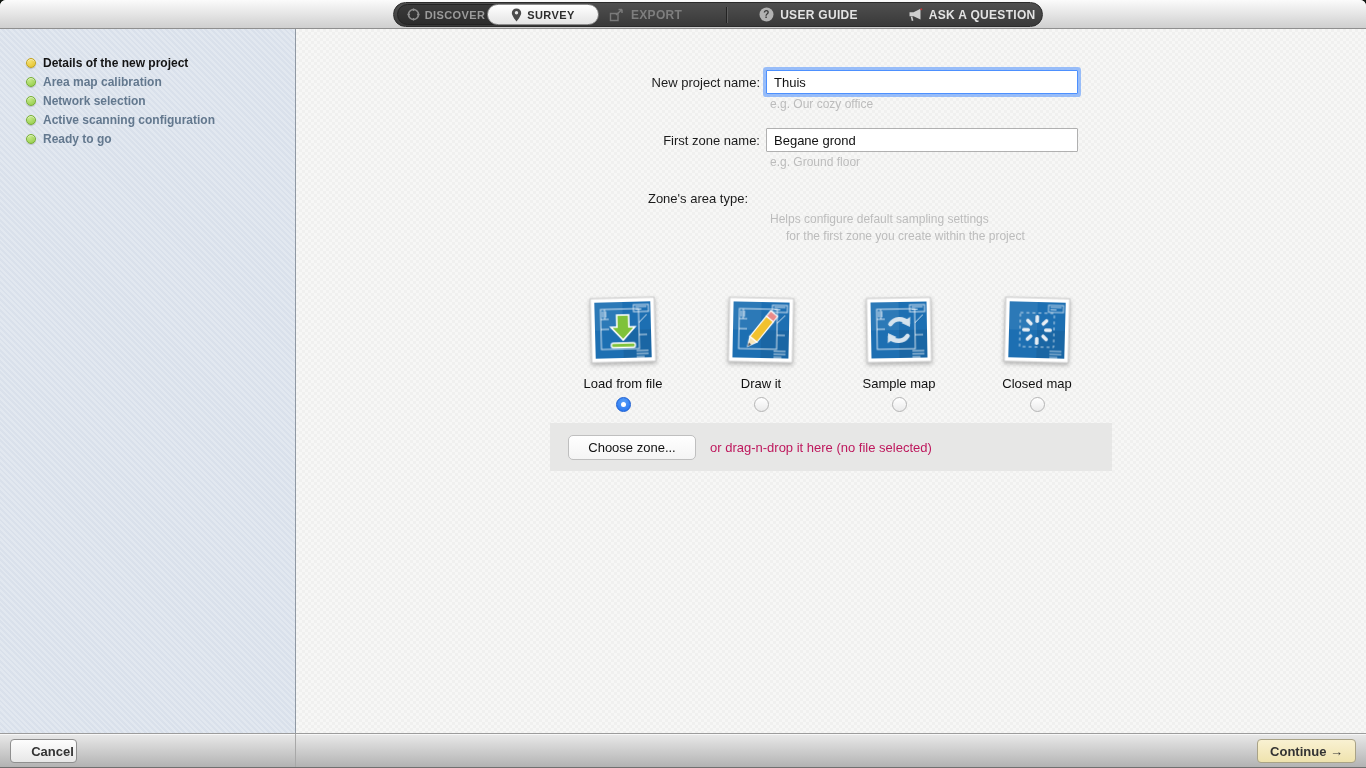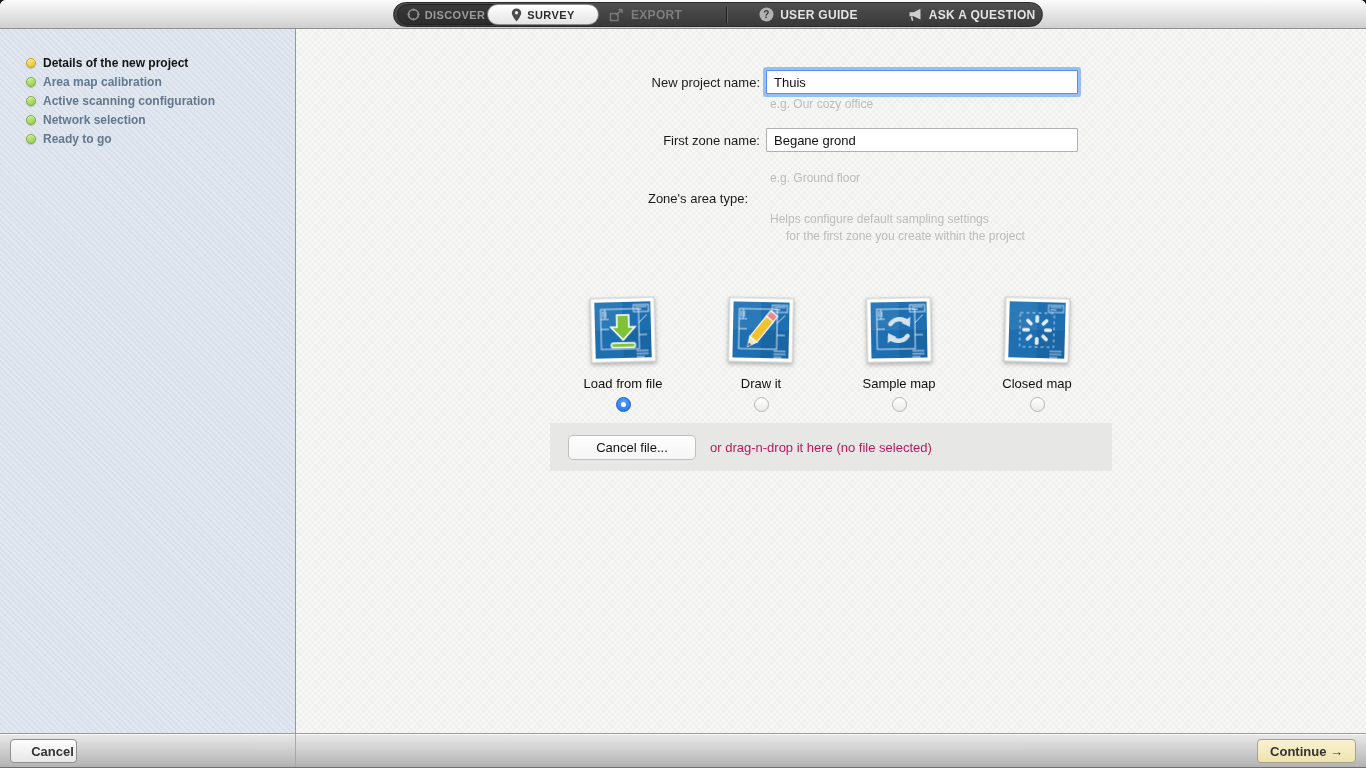--- a/index.html
+++ b/index.html
@@ -189,42 +189,42 @@
       <div class="step active">
         <span class="bullet yellow"></span>
         <span>Details of the new project</span>
       </div>
       <div class="step">
         <span class="bullet green"></span>
         <span>Area map calibration</span>
       </div>
       <div class="step">
         <span class="bullet green"></span>
-        <span>Active scanning configuration</span>
+        <span>Network selection</span>
       </div>
       <div class="step">
         <span class="bullet green"></span>
-        <span>Network selection</span>
+        <span>Active scanning configuration</span>
       </div>
       <div class="step">
         <span class="bullet green"></span>
         <span>Ready to go</span>
       </div>
     </div>
   </div>
 
   <div class="main">
 
     <div class="flabel" style="left:224px;top:46px;">New project name:</div>
     <input class="tinput focused" style="left: 470px; top: 41px;" value="Thuis">
     <div class="hint" style="left:474px;top:68px;">e.g. Our cozy office</div>
 
     <div class="flabel" style="left:224px;top:104px;">First zone name:</div>
     <input class="tinput" style="left: 470px; top: 99px;" value="Begane grond">
-    <div class="hint" style="left:474px;top:142px;">e.g. Ground floor</div>
+    <div class="hint" style="left:474px;top:126px;">e.g. Ground floor</div>
 
     <div class="flabel" style="left:212px;top:162px;">Zone's area type:</div>
     <div class="hint" style="left:474px;top:183px;">Helps configure default sampling settings</div>
     <div class="hint" style="left:474px;top:200px;margin-left:16px;">for the first zone you create within the project</div>
 
 
     <div class="opts">
 
       <div class="opt">
         <span class="opt-icon">
@@ -329,21 +329,21 @@
               <rect x="40" y="31.2" width="8" height="3.6" rx="1.8" transform="rotate(45 33 33)"></rect>
             </g>
           </svg>
         </span>
         <span class="opt-label">Closed map</span>
         <span class="radio"></span>
       </div>
     </div>
 
     <div class="dropzone">
-      <button class="choose-btn">Cancel file...</button>
+      <button class="choose-btn">Choose zone...</button>
       <span class="drop-text">or drag-n-drop it here (no file selected)</span>
     </div>
 
   </div>
 
   <div class="footer">
     <div class="footer-div"></div>
     <button class="btn cancel-btn">Cancel</button>
     <button class="btn continue-btn">Continue →</button>
   </div>

